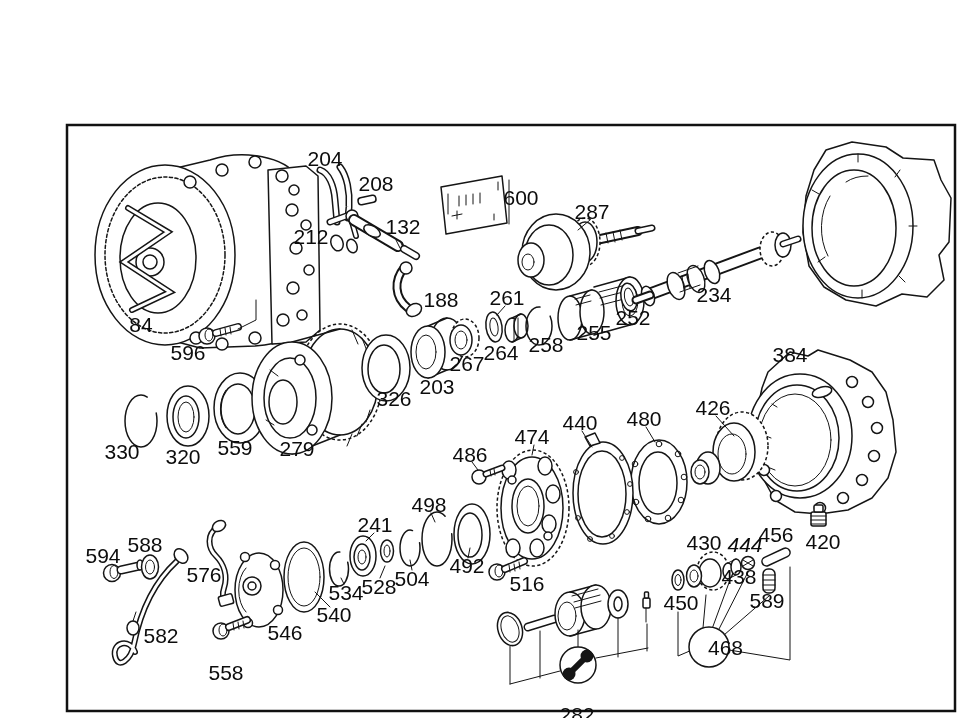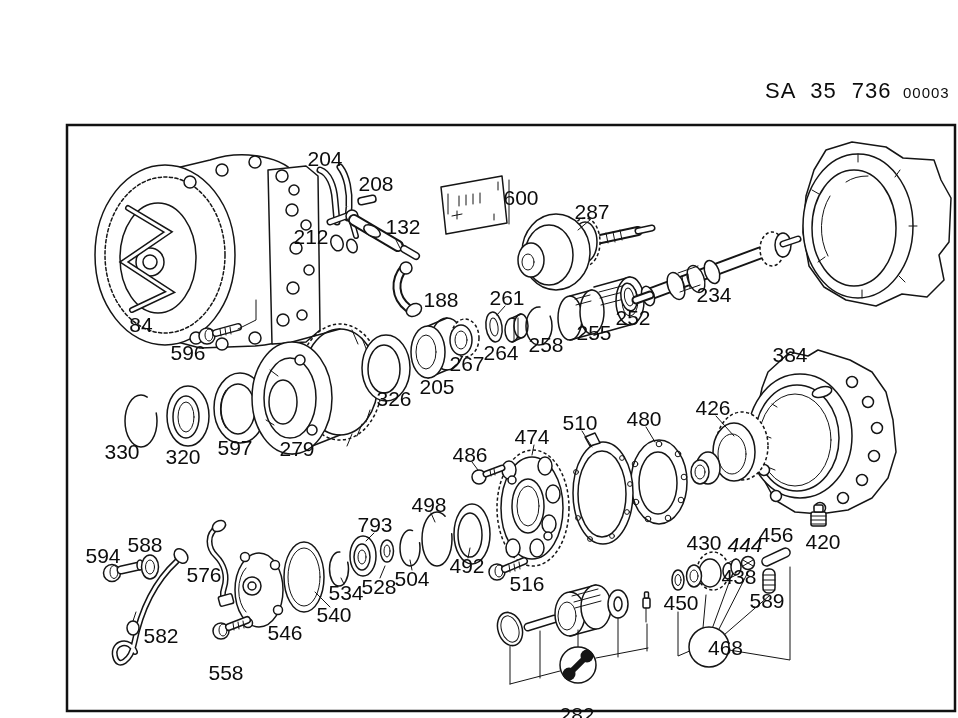--- a/index.html
+++ b/index.html
@@ -17,24 +17,20 @@
   .dashE{stroke-dasharray:3.2 2.4;}
   .callout-layer{position:absolute;left:0;top:0;width:958px;height:718px;pointer-events:none;}
   .callout{position:absolute;transform:translate(-50%,-50%);font-size:21px;color:#0c0c0c;
            white-space:nowrap;pointer-events:auto;cursor:pointer;}
 </style>
 </head>
 <body>
 
 <div id="stage">
 
-  <div class="header-block">
-    <span class="catalog">SA 35 736</span>
-    <span class="pagecode">00003</span>
-  </div>
 
   <svg width="958" height="718" viewBox="0 0 958 718">
 
     <rect x="67" y="125" width="888" height="586" fill="#fff" stroke="#111" stroke-width="2.5"></rect>
 
     <g>
       <path class="fw" d="M826,150 L852,142 L886,147 L903,158 L934,160 L941,180 L951,198 L949,242 L939,255 L944,280 L927,297 L902,294 L876,306 L846,300 L824,287 L809,266 L803,232 L806,196 L814,170 Z"></path>
       <ellipse class="fw" cx="858" cy="226" rx="55" ry="72"></ellipse>
       <ellipse class="ln" cx="854" cy="228" rx="42" ry="58"></ellipse>
       <path class="ln th" d="M830,196 A38,50 0 0 0 828,256"></path>
@@ -478,34 +474,34 @@
       <div class="callout" style="left: 441px; top: 300px;">188</div>
       <div class="callout" style="left: 507px; top: 298px;">261</div>
       <div class="callout" style="left: 714px; top: 295px;">234</div>
       <div class="callout" style="left: 633px; top: 318px;">252</div>
       <div class="callout" style="left: 594px; top: 333px;">255</div>
       <div class="callout" style="left: 546px; top: 345px;">258</div>
       <div class="callout" style="left: 141px; top: 325px;">84</div>
       <div class="callout" style="left: 188px; top: 353px;">596</div>
       <div class="callout" style="left: 501px; top: 353px;">264</div>
       <div class="callout" style="left: 467px; top: 364px;">267</div>
-      <div class="callout" style="left: 437px; top: 387px;">205</div>
+      <div class="callout" style="left: 437px; top: 387px;">203</div>
       <div class="callout" style="left: 394px; top: 399px;">326</div>
       <div class="callout" style="left: 790px; top: 355px;">384</div>
       <div class="callout" style="left: 122px; top: 452px;">330</div>
       <div class="callout" style="left: 183px; top: 457px;">320</div>
-      <div class="callout" style="left: 235px; top: 448px;">597</div>
+      <div class="callout" style="left: 235px; top: 448px;">559</div>
       <div class="callout" style="left: 297px; top: 449px;">279</div>
       <div class="callout" style="left: 713px; top: 408px;">426</div>
       <div class="callout" style="left: 644px; top: 419px;">480</div>
-      <div class="callout" style="left: 580px; top: 423px;">510</div>
+      <div class="callout" style="left: 580px; top: 423px;">440</div>
       <div class="callout" style="left: 532px; top: 437px;">474</div>
       <div class="callout" style="left: 470px; top: 455px;">486</div>
       <div class="callout" style="left: 429px; top: 505px;">498</div>
-      <div class="callout" style="left: 375px; top: 525px;">793</div>
+      <div class="callout" style="left: 375px; top: 525px;">241</div>
       <div class="callout" style="left: 823px; top: 542px;">420</div>
       <div class="callout" style="left: 103px; top: 556px;">594</div>
       <div class="callout" style="left: 145px; top: 545px;">588</div>
       <div class="callout" style="left: 204px; top: 575px;">576</div>
       <div class="callout" style="left: 467px; top: 566px;">492</div>
       <div class="callout" style="left: 527px; top: 584px;">516</div>
       <div class="callout" style="left: 704px; top: 543px;">430</div>
       <div class="callout" style="left: 745px; top: 545px; font-style: italic;">444</div>
       <div class="callout" style="left: 776px; top: 535px;">456</div>
       <div class="callout" style="left: 412px; top: 579px;">504</div>

